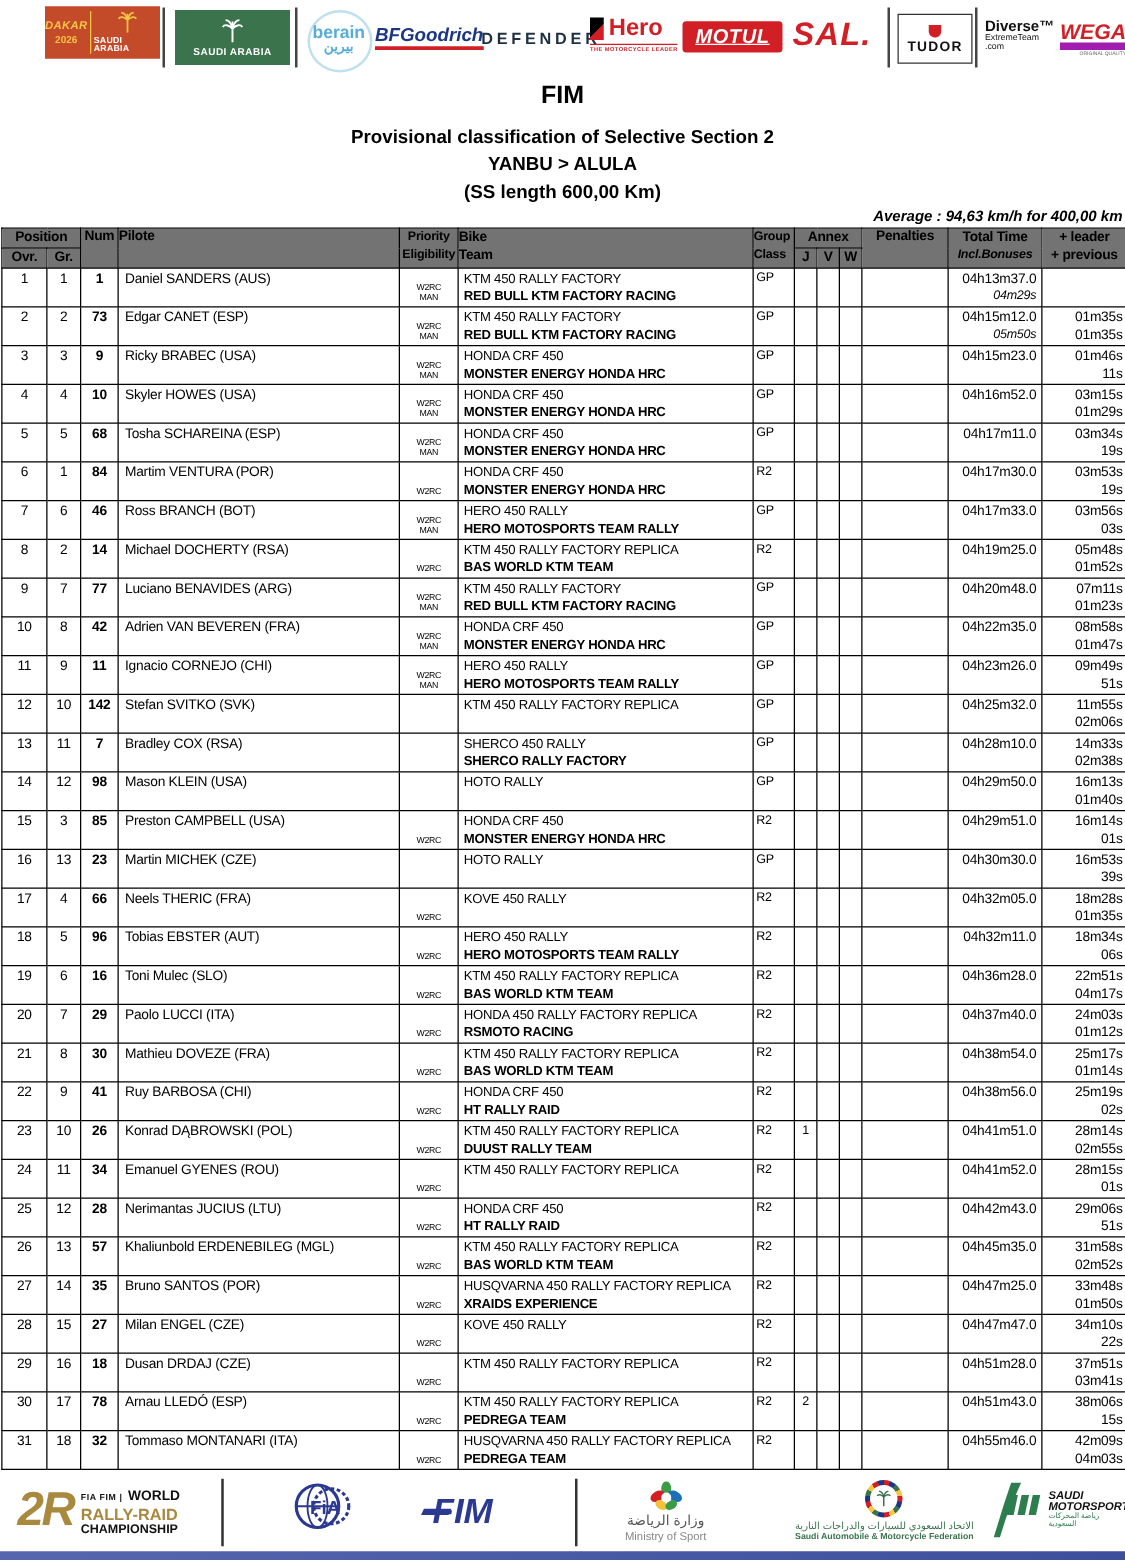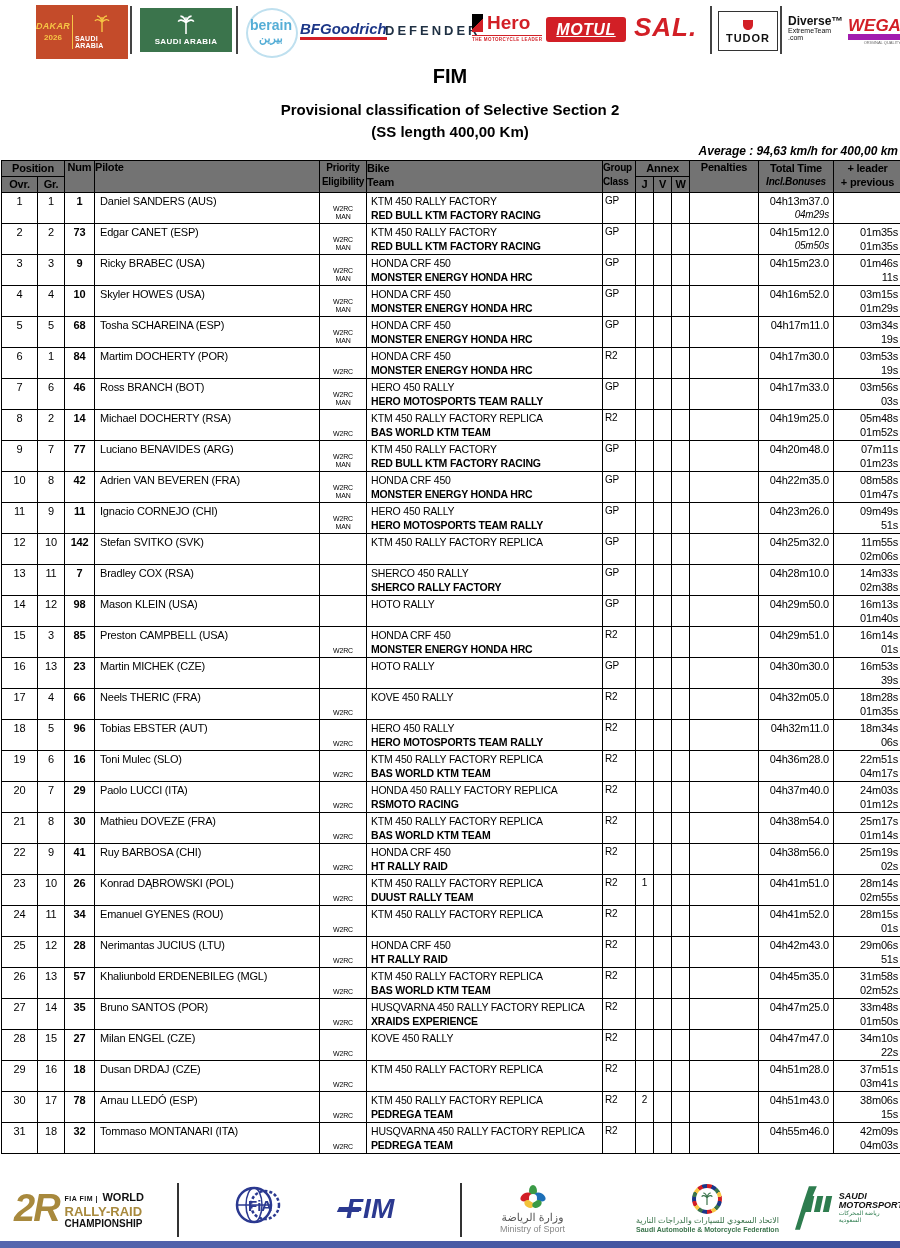--- a/index.html
+++ b/index.html
@@ -2,21 +2,21 @@
 <html><head>
 <meta charset="utf-8">
 <style>
   html,body{margin:0;padding:0;background:#fff;}
   body{width:900px;height:1248px;position:relative;font-family:"Liberation Sans",sans-serif;color:#000;overflow:hidden;}
 
   
   .sponsor-bar{position:relative;height:58px;width:900px;}
   .sponsor-bar .vdiv{position:absolute;top:6px;width:2px;height:48px;background:#444;}
   .logo{position:absolute;}
-  .dakar-logo{left:36px;top:5px;width:92px;height:54px;background:#c44b2a;display:flex;align-items:center;justify-content:space-around;}
+  .dakar-logo{left:36px;top:5px;width:92px;height:42px;background:#c44b2a;display:flex;align-items:center;justify-content:space-around;}
   .dakar-left{display:flex;flex-direction:column;align-items:center;line-height:9px;}
   .dakar-word{color:#f6c545;font-weight:bold;font-style:italic;font-size:9px;letter-spacing:.3px;}
   .dakar-year{color:#f6c545;font-weight:bold;font-size:8px;margin-top:2px;}
   .dakar-sep{width:1px;height:34px;background:#f6c545;margin:0 2px;}
   .dakar-right{display:flex;flex-direction:column;align-items:center;}
   .dakar-country{color:#fff;font-weight:bold;font-size:7px;letter-spacing:.2px;margin-top:2px;}
   .palm{display:block;}
   .saudi-logo{left:140px;top:8px;width:92px;height:44px;background:#3b744c;display:flex;flex-direction:column;align-items:center;justify-content:center;}
   .saudi-country{color:#fff;font-weight:bold;font-size:8px;letter-spacing:.4px;margin-top:2px;}
   .berain-logo{left:242px;top:8px;width:58px;height:46px;display:flex;flex-direction:column;align-items:center;justify-content:center;position:absolute;}
@@ -182,21 +182,22 @@
   </div>
   <div class="logo wega-logo">
     <div class="wega-word">WEGA</div>
     <div class="wega-tag">ORIGINAL QUALITY</div>
   </div>
 </header>
 
 <section class="title-block">
   <div class="fed">FIM</div>
   <div class="t-line1">Provisional classification of Selective Section 2</div>
-  <div class="t-line3">(SS length 400,00 Km)</div>
+  <div class="t-line2">YANBU &gt; ALULA</div>
+  <div class="t-line3">(SS length 600,00 Km)</div>
 </section>
 <div class="average">Average : 94,63 km/h for 400,00 km</div>
 
 <table class="results">
   <colgroup>
     <col style="width:36px">
       <col style="width:27px">
       <col style="width:30px">
     <col style="width:225px">
       <col style="width:47px">
@@ -475,21 +476,21 @@
     <td class="c-ovr">
           <div class="l1">6</div>
         </td>
     <td class="c-gr">
           <div class="l1">1</div>
         </td>
     <td class="c-num">
           <div class="l1">84</div>
         </td>
     <td class="c-pilote">
-          <div class="l1">Martim DOCHERTY (POR)</div>
+          <div class="l1">Martim VENTURA (POR)</div>
         </td>
     <td class="c-priority">
           <div>W2RC</div>
         </td>
     <td class="c-bike">
           <div class="l1">HONDA CRF 450</div>
           <div class="l2 team">MONSTER ENERGY HONDA HRC</div>
         </td>
     <td class="c-group">
           <div class="l1">R2</div>

